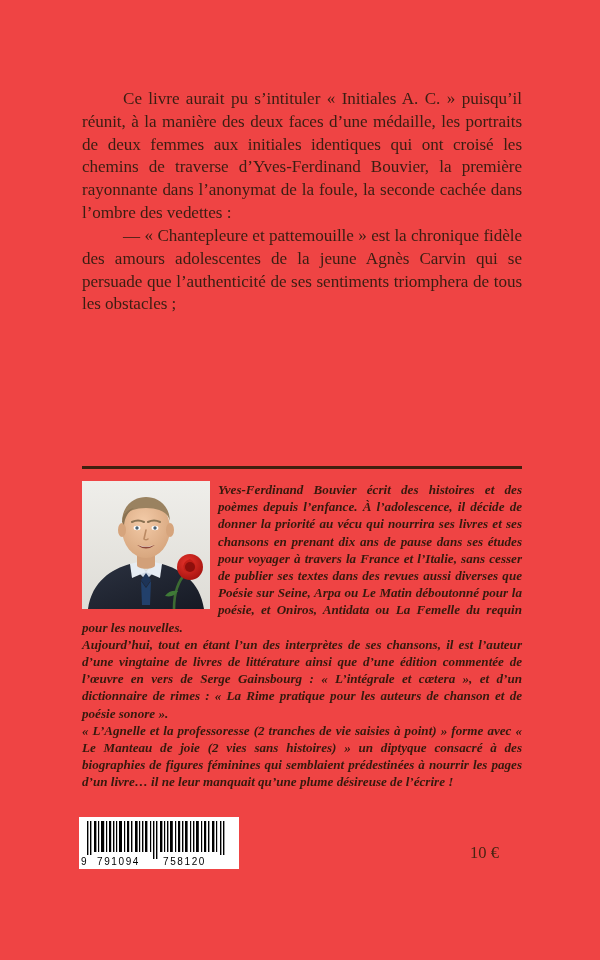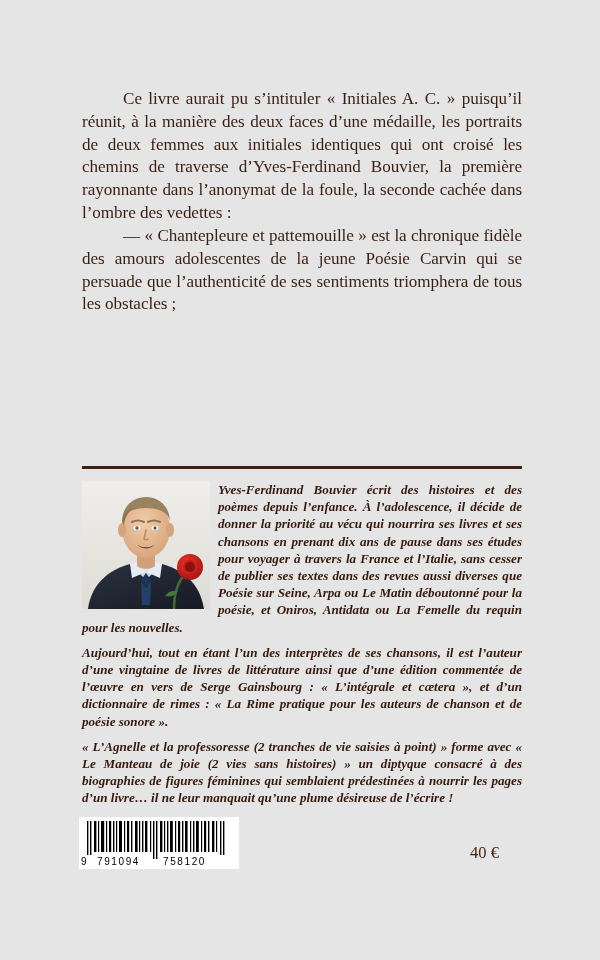--- a/index.html
+++ b/index.html
@@ -13,21 +13,21 @@
     font-family: "Liberation Serif", "DejaVu Serif", serif;
     color: #3a1e12;
     overflow: hidden;
     position: relative;
   }
   .page {
     position: absolute;
     left: 0; top: 0;
     width: 600px;
     height: 960px;
-    background: #e5e5e5;
+    background: #ef4444;
   }
 
   
   .blurb {
     position: absolute;
     left: 82px;
     top: 88px;
     width: 440px;
     font-size: 17.1px;
     line-height: 1.335;
@@ -81,21 +81,21 @@
     font-weight: bold;
   }
   .bio .floatbox {
     float: left;
     width: 136px;
     height: 132px;
   }
   .bio p {
     margin: 0;
   }
-  .bio p + p { margin-top: 8px; }
+  .bio p + p { margin-top: 0px; }
 
   
   .barcode {
     position: absolute;
     left: 79px;
     top: 817px;
     width: 160px;
     height: 52px;
     background: #ffffff;
     padding: 0;
@@ -112,21 +112,21 @@
     font-family: "Liberation Serif", "DejaVu Serif", serif;
   }
 </style>
 </head>
 <body>
 
 <div class="page">
 
   <div class="blurb">
     <p>Ce livre aurait pu s’intituler « Initiales A. C. » puisqu’il réunit, à la manière des deux faces d’une médaille, les portraits de deux femmes aux initiales identiques qui ont croisé les chemins de traverse d’Yves-Ferdinand Bouvier, la première rayonnante dans l’anonymat de la foule, la seconde cachée dans l’ombre des vedettes :</p>
-    <p class="dash">— « Chantepleure et pattemouille » est la chronique fidèle des amours adolescentes de la jeune Poésie Carvin qui se persuade que l’authenticité de ses sentiments triomphera de tous les obstacles ;</p>
+    <p class="dash">— « Chantepleure et pattemouille » est la chronique fidèle des amours adolescentes de la jeune Agnès Carvin qui se persuade que l’authenticité de ses sentiments triomphera de tous les obstacles ;</p>
   </div>
 
   <div class="divider"></div>
 
   <div class="bio">
     <div class="floatbox"></div>
     <p>Yves-Ferdinand Bouvier écrit des histoires et des poèmes depuis l’enfance. À l’adolescence, il décide de donner la priorité au vécu qui nourrira ses livres et ses chansons en prenant dix ans de pause dans ses études pour voyager à travers la France et l’Italie, sans cesser de publier ses textes dans des revues aussi diverses que Poésie sur Seine, Arpa ou Le Matin déboutonné pour la poésie, et Oniros, Antidata ou La Femelle du requin pour les nouvelles.</p>
     <p>Aujourd’hui, tout en étant l’un des interprètes de ses chansons, il est l’auteur d’une vingtaine de livres de littérature ainsi que d’une édition commentée de l’œuvre en vers de Serge Gainsbourg : « L’intégrale et cætera », et d’un dictionnaire de rimes : « La Rime pratique pour les auteurs de chanson et de poésie sonore ».</p>
     <p>« L’Agnelle et la professoresse (2 tranches de vie saisies à point) » forme avec « Le Manteau de joie (2 vies sans histoires) » un diptyque consacré à des biographies de figures féminines qui semblaient prédestinées à nourrir les pages d’un livre… il ne leur manquait qu’une plume désireuse de l’écrire !</p>
   </div>
@@ -239,15 +239,15 @@
         <rect x="144" y="4" width="1.4" height="34"></rect>
       </g>
       <g font-family="Liberation Sans, DejaVu Sans, sans-serif" font-size="10" fill="#000000">
         <text x="2" y="48">9</text>
         <text x="18" y="48" letter-spacing="1.6">791094</text>
         <text x="84" y="48" letter-spacing="1.6">758120</text>
       </g>
     </svg>
   </div>
 
-  <div class="price">40 €</div>
+  <div class="price">10 €</div>
 
 </div>
 
 </body></html>

